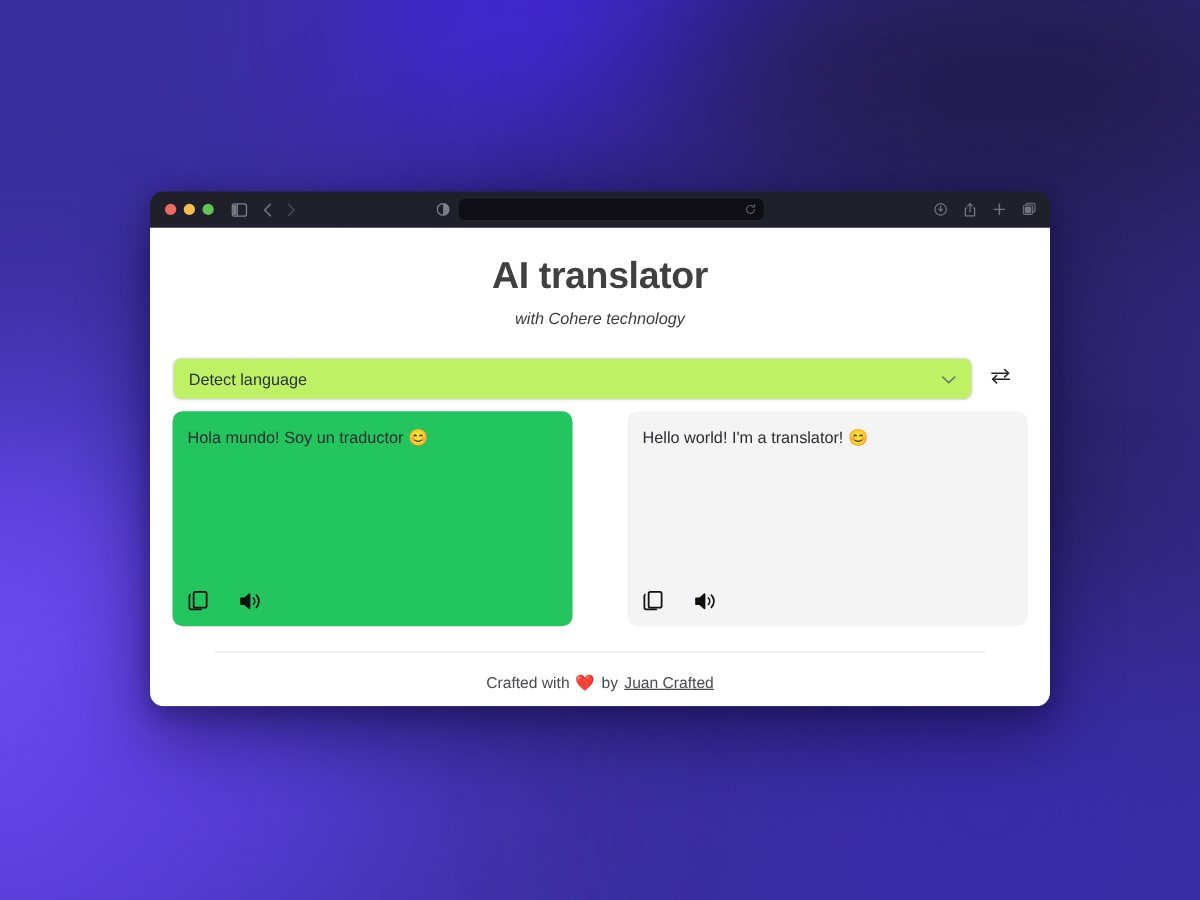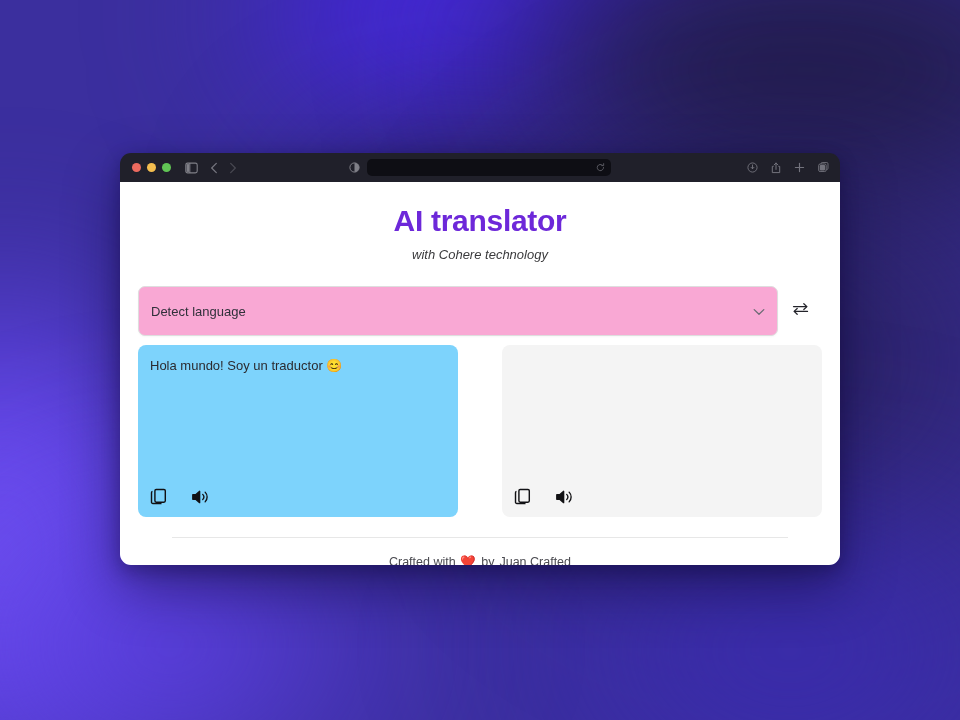--- a/index.html
+++ b/index.html
@@ -124,43 +124,43 @@
   #page {
     background: #ffffff;
     height: 383px;
     padding: 22px 0 0 0;
   }
 
   #app-title {
     text-align: center;
     font-size: 30px;
     font-weight: 600;
-    color: #6d28d9;
+    color: #404040;
     letter-spacing: -0.3px;
   }
   #app-subtitle {
     text-align: center;
     font-size: 13px;
     font-style: italic;
     color: #3a3a3c;
     margin-top: 9px;
   }
 
   
   #language-row {
     display: flex;
     align-items: center;
     margin: 24px 18px 0 18px;
   }
   .lang-select {
     flex: 1;
-    height: 50px;
+    height: 34px;
     border: 1px solid #dedede;
     border-radius: 7px;
-    background: #f9a8d4;
+    background: #bef264;
     display: flex;
     align-items: center;
     justify-content: space-between;
     padding: 0 12px;
     font-size: 13px;
     color: #30303a;
     box-shadow: 0 1px 2px rgba(0,0,0,0.035);
   }
   #swap-languages-button {
     width: 44px;
@@ -177,21 +177,21 @@
   }
   .panel {
     flex: 1;
     height: 172px;
     border-radius: 8px;
     padding: 12px 12px 0 12px;
     display: flex;
     flex-direction: column;
     position: relative;
   }
-  #source-panel { background: #7dd3fc; }
+  #source-panel { background: #22c55e; }
   #target-panel { background: #f4f4f4; }
   .panel-gap { width: 44px; }
 
   .panel-text {
     font-size: 13px;
     color: #2b2b30;
     line-height: 1.4;
   }
   .panel-actions {
     position: absolute;
@@ -363,20 +363,21 @@
                 <path d="M13 5.6a4.2 4.2 0 0 1 0 5.8"></path>
                 <path d="M15.7 3.1a7.7 7.7 0 0 1 0 10.8"></path>
               </svg>
             </span>
           </div>
         </div>
 
         <div class="panel-gap"></div>
 
         <div class="panel" id="target-panel">
+          <div class="panel-text">Hello world! I'm a translator! 😊</div>
           <div class="panel-actions">
             <span class="panel-action">
               <svg width="17" height="17" viewBox="0 0 18 18" fill="none" stroke="#111114" stroke-width="1.5" stroke-linejoin="round">
                 <rect x="5.2" y="1.6" width="11" height="13.4" rx="1.4"></rect>
                 <path d="M2.6 3.6A1.4 1.4 0 0 0 1.6 5v10a1.4 1.4 0 0 0 1.4 1.4h9.2"></path>
               </svg>
             </span>
             <span class="panel-action">
               <svg width="18" height="16" viewBox="0 0 20 17" fill="none" stroke="#111114" stroke-width="1.5" stroke-linecap="round" stroke-linejoin="round">
                 <path d="M2 6h3.2L9.6 2.2v12.6L5.2 11H2z" fill="#111114"></path>

